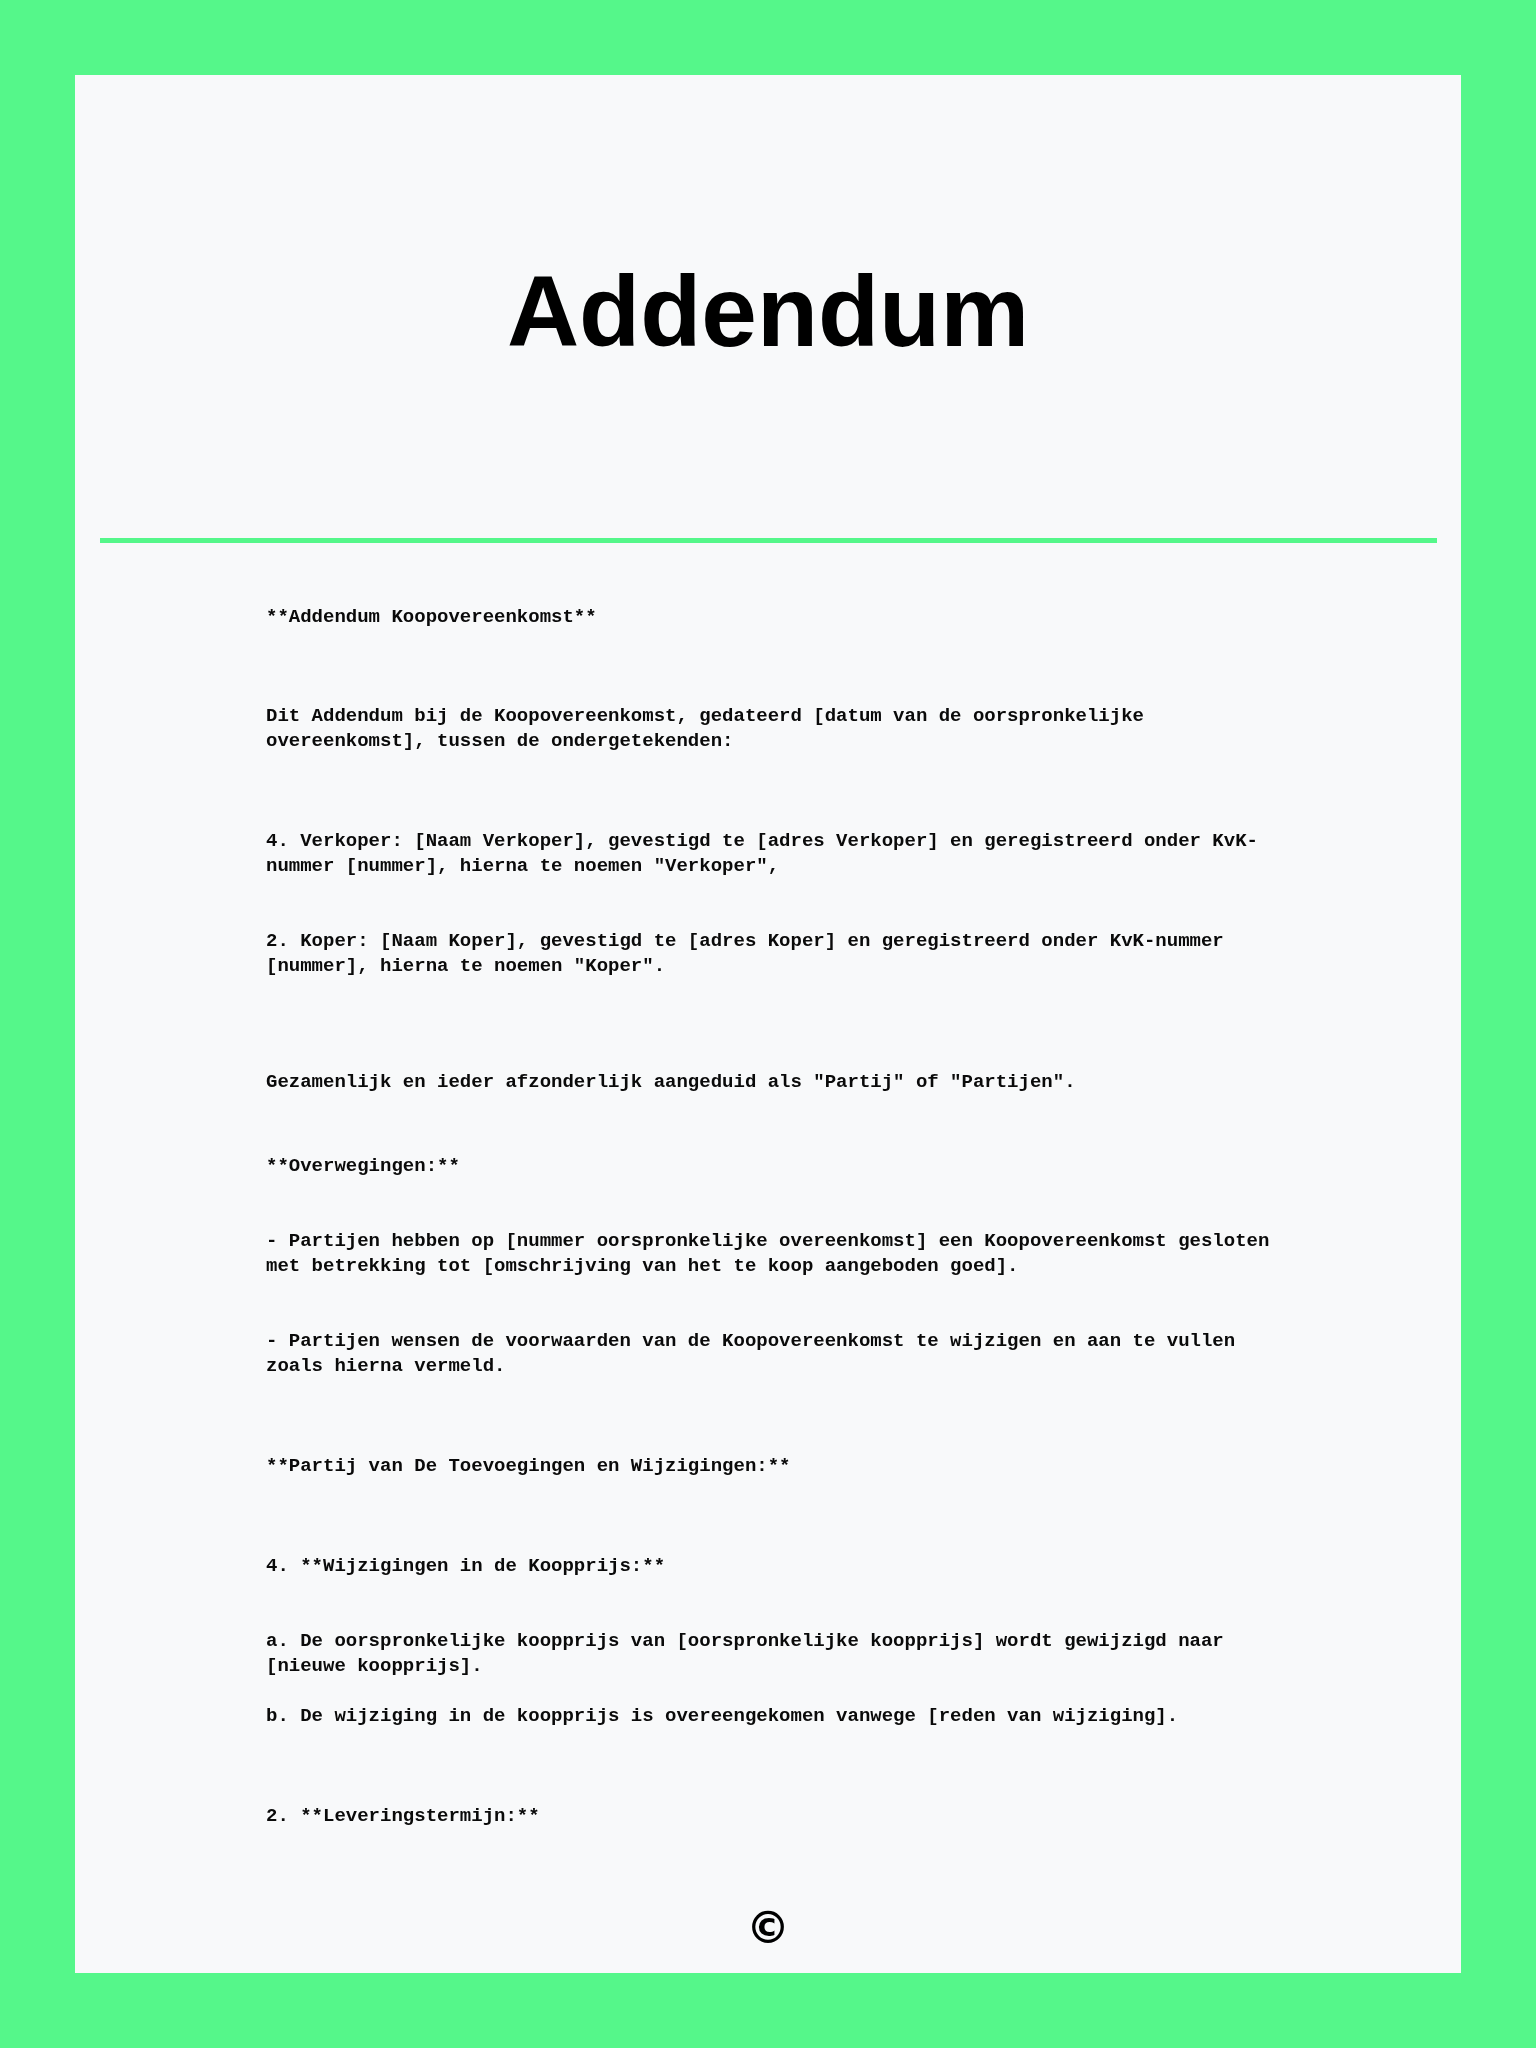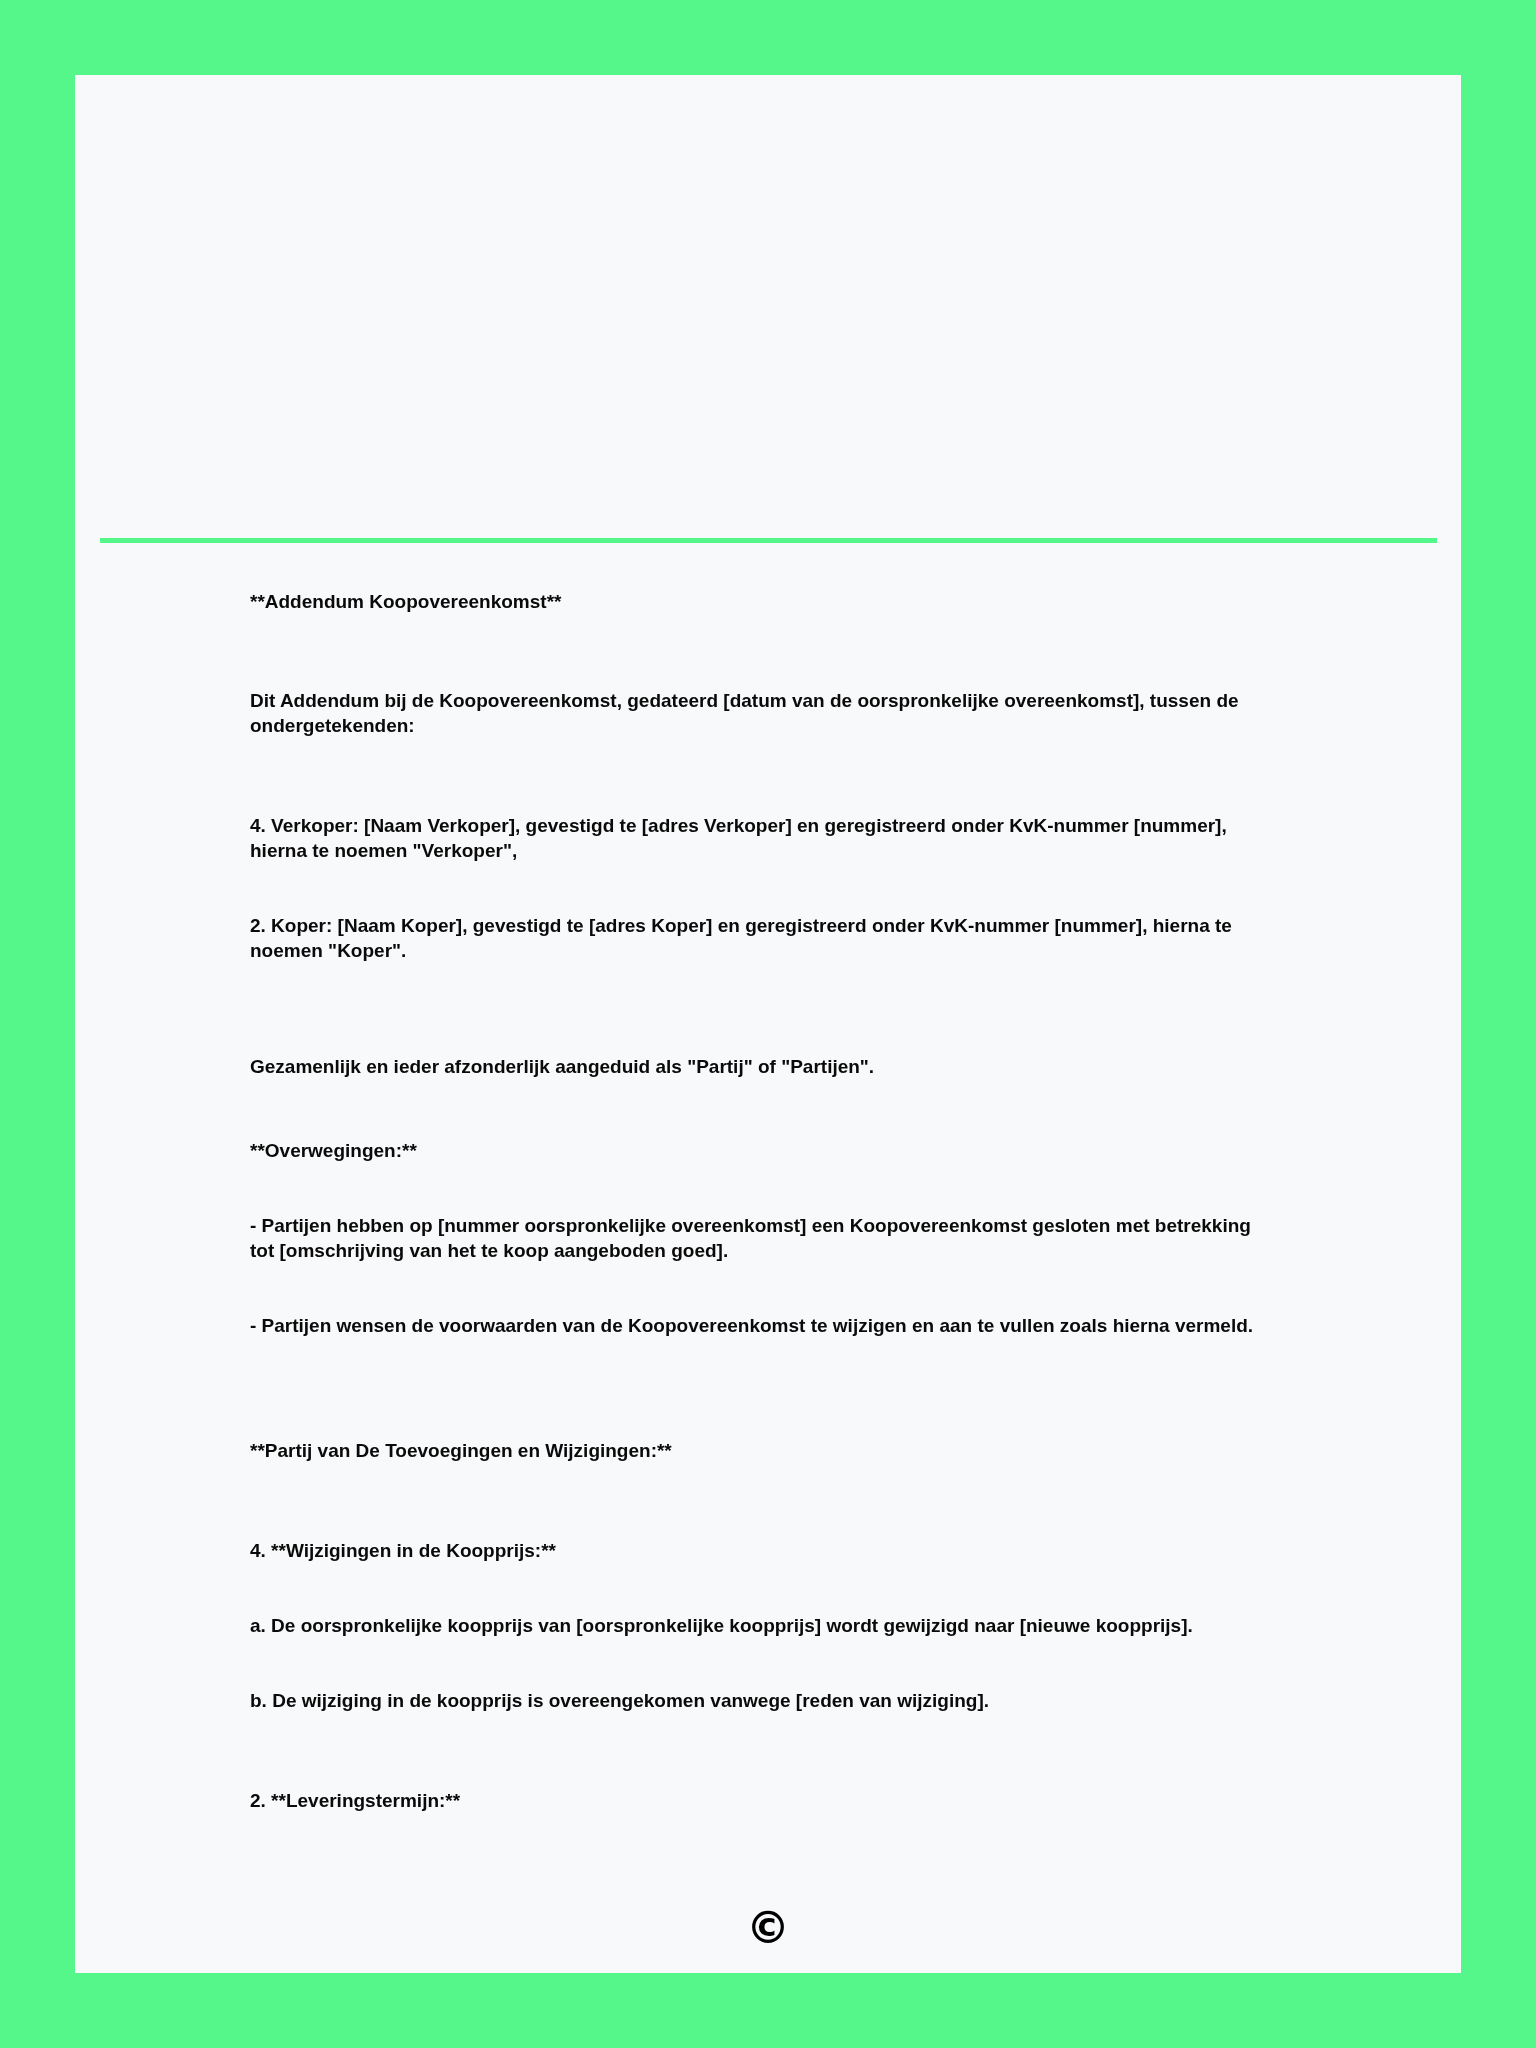--- a/index.html
+++ b/index.html
@@ -52,22 +52,22 @@
     .body {
       position: absolute;
       left: 175px;
       top: 0;
       width: 1030px;
     }
     .para {
       position: absolute;
       left: 0;
       width: 1030px;
-      margin: 0;
-      font-family: Liberation Sans, sans-serif;
+      margin: 16px;
+      font-family: Liberation Mono, monospace;
       font-weight: bold;
       font-size: 19px;
       line-height: 25px;
       color: #0a0a0a;
     }
     .copyright {
       position: absolute;
       left: 0;
       width: 1386px;
       top: 1831px;
@@ -77,20 +77,21 @@
       font-size: 44px;
       line-height: 44px;
       color: #000000;
     }
   </style>
 </head>
 <body>
 
 <div class="page">
   <h1 class="title">
+    <span>Addendum</span>
   </h1>
 
   <div class="divider"></div>
 
   <div class="body">
     <p class="para" style="top:514px">**Addendum Koopovereenkomst**</p>
     <p class="para" style="top:613px">Dit Addendum bij de Koopovereenkomst, gedateerd [datum van de oorspronkelijke overeenkomst], tussen de ondergetekenden:</p>
     <p class="para" style="top:738px">4. Verkoper: [Naam Verkoper], gevestigd te [adres Verkoper] en geregistreerd onder KvK-nummer [nummer], hierna te noemen "Verkoper",</p>
     <p class="para" style="top:838px">2. Koper: [Naam Koper], gevestigd te [adres Koper] en geregistreerd onder KvK-nummer [nummer], hierna te noemen "Koper".</p>
     <p class="para" style="top:979px">Gezamenlijk en ieder afzonderlijk aangeduid als "Partij" of "Partijen".</p>

